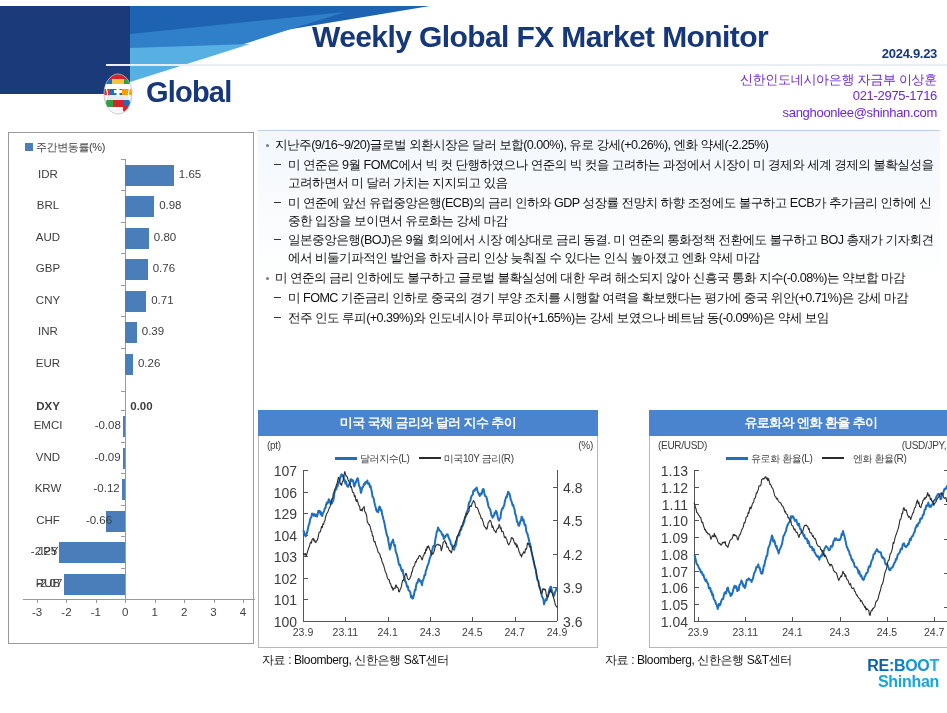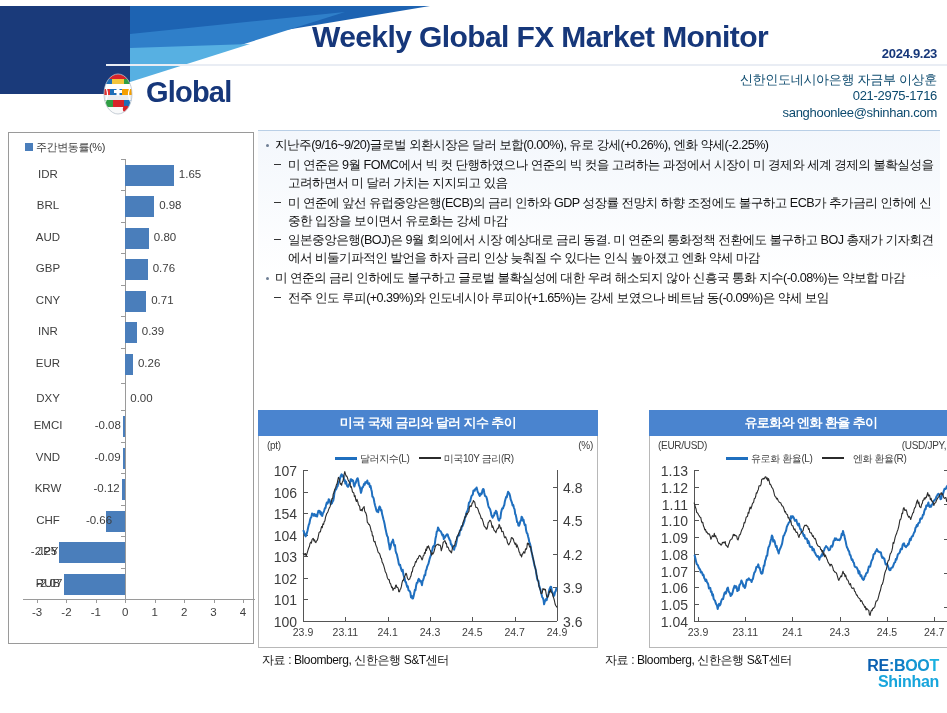--- a/index.html
+++ b/index.html
@@ -27,21 +27,21 @@
     letter-spacing:-0.3px;
   }
   .hdr-rule { position:absolute; left:106px; top:64px; width:841px; height:2px; background:#e9edf4; }
   .hdr-globe { position:absolute; left:96px; top:72px; width:44px; height:44px; }
   .hdr-globe-label {
     position:absolute; left:146px; top:76px;
     font-size:29px; font-weight:bold; color:#16377a; letter-spacing:-0.8px;
   }
   .hdr-contact {
     position:absolute; right:10px; top:72px; text-align:right;
-    font-size:13px; color:#0c4a6e; line-height:1.25; letter-spacing:-0.3px;margin-left:22px;
+    font-size:13px; color:#6d28d9; line-height:1.25; letter-spacing:-0.3px;margin-left:22px;
   }
 
   
   #barpanel {
     position:absolute; left:8px; top:132px; width:246px; height:512px;
     border:1px solid #9a9a9a; background:#fff;
   }
   .bar-legend { position:absolute; left:16px; top:7px; font-size:11px; color:#3d3d3d; letter-spacing:-0.4px; }
   .bar-legend .swatch {
     display:inline-block; width:8px; height:8px; background:#4a7ebb;
@@ -217,21 +217,21 @@
           <div class="bar-rect" style="left: 116.286px; width: 11.4771px; background: rgb(74, 126, 187);"></div>
           <div class="bar-cat" style="left: 16px;">INR</div>
           <div class="bar-val" style="left: 132.763px;">0.39</div>
         </div>
         <div class="bar-row" style="top: 190.571px; height: 31.4286px;">
           <div class="tick-v" style="left: 112.286px; top: 0px;"></div>
           <div class="bar-rect" style="left: 116.286px; width: 7.65143px; background: rgb(74, 126, 187);"></div>
           <div class="bar-cat" style="left: 16px;">EUR</div>
           <div class="bar-val" style="left: 128.937px;">0.26</div>
         </div>
-        <div class="bar-row" style="top: 226px; height: 31.4286px;">
+        <div class="bar-row" style="top: 234px; height: 31.4286px; font-weight: bold;">
           <div class="tick-v" style="left: 112.286px; top: 0px;"></div>
           <div class="bar-cat" style="left: 16px;">DXY</div>
           <div class="bar-val" style="left: 121.286px;">0.00</div>
         </div>
         <div class="bar-row" style="top: 253.429px; height: 31.4286px;">
           <div class="tick-v" style="left: 112.286px; top: 0px;"></div>
           <div class="bar-rect" style="left: 113.931px; width: 2.35429px; background: rgb(74, 126, 187);"></div>
           <div class="bar-cat" style="left: 16px;">EMCI</div>
           <div class="bar-val" style="left: 83.9314px; width: 28px; text-align: right;">-0.08</div>
         </div>
@@ -285,20 +285,21 @@
       </div>
   </div>
 
   <div id="textbody">
     <div class="bullets" id="bullets">
         <div class="b1">지난주(9/16~9/20)글로벌 외환시장은 달러 보합(0.00%), 유로 강세(+0.26%), 엔화 약세(-2.25%)</div>
         <div class="b2">미 연준은 9월 FOMC에서 빅 컷 단행하였으나 연준의 빅 컷을 고려하는 과정에서 시장이 미 경제와 세계 경제의 불확실성을 고려하면서 미 달러 가치는 지지되고 있음</div>
         <div class="b2">미 연준에 앞선 유럽중앙은행(ECB)의 금리 인하와 GDP 성장률 전망치 하향 조정에도 불구하고 ECB가 추가금리 인하에 신중한 입장을 보이면서 유로화는 강세 마감</div>
         <div class="b2">일본중앙은행(BOJ)은 9월 회의에서 시장 예상대로 금리 동결. 미 연준의 통화정책 전환에도 불구하고 BOJ 총재가 기자회견에서 비둘기파적인 발언을 하자 금리 인상 늦춰질 수 있다는 인식 높아졌고 엔화 약세 마감</div>
         <div class="b1">미 연준의 금리 인하에도 불구하고 글로벌 불확실성에 대한 우려 해소되지 않아 신흥국 통화 지수(-0.08%)는 약보합 마감</div>
+        <div class="b2">미 FOMC 기준금리 인하로 중국의 경기 부양 조치를 시행할 여력을 확보했다는 평가에 중국 위안(+0.71%)은 강세 마감</div>
         <div class="b2">전주 인도 루피(+0.39%)와 인도네시아 루피아(+1.65%)는 강세 보였으나 베트남 동(-0.09%)은 약세 보임</div>
       </div>
   </div>
 
   <div class="card" id="card-left">
     <div class="card-title">미국 국채 금리와 달러 지수 추이</div>
     <div class="card-body" id="chart-left-body">
         <div class="axlabel" style="left: 8px; top: 4px;">(pt)</div>
         <div class="axlabel" style="right: 4px; top: 4px; text-align: right; max-width: 70px; white-space: normal; line-height: 1.15;">(%)</div>
         <div class="axis-v" style="background: rgb(85, 85, 85); left: 44px; top: 34px; height: 151px;"></div>
@@ -308,21 +309,21 @@
         <div class="ytick" style="left: 2px; width: 36px; top: 178px;">100</div>
         <div class="tick-v" style="background: rgb(85, 85, 85); left: 45px; top: 163.429px; width: 4px;"></div>
         <div class="ytick" style="left: 2px; width: 36px; top: 156.429px;">101</div>
         <div class="tick-v" style="background: rgb(85, 85, 85); left: 45px; top: 141.857px; width: 4px;"></div>
         <div class="ytick" style="left: 2px; width: 36px; top: 134.857px;">102</div>
         <div class="tick-v" style="background: rgb(85, 85, 85); left: 45px; top: 120.286px; width: 4px;"></div>
         <div class="ytick" style="left: 2px; width: 36px; top: 113.286px;">103</div>
         <div class="tick-v" style="background: rgb(85, 85, 85); left: 45px; top: 98.7143px; width: 4px;"></div>
         <div class="ytick" style="left: 2px; width: 36px; top: 91.7143px;">104</div>
         <div class="tick-v" style="background: rgb(85, 85, 85); left: 45px; top: 77.1429px; width: 4px;"></div>
-        <div class="ytick" style="left: 2px; width: 36px; top: 70.1429px;">154</div>
+        <div class="ytick" style="left: 2px; width: 36px; top: 70.1429px;">129</div>
         <div class="tick-v" style="background: rgb(85, 85, 85); left: 45px; top: 55.5714px; width: 4px;"></div>
         <div class="ytick" style="left: 2px; width: 36px; top: 48.5714px;">106</div>
         <div class="tick-v" style="background: rgb(85, 85, 85); left: 45px; top: 34px; width: 4px;"></div>
         <div class="ytick" style="left: 2px; width: 36px; top: 27px;">107</div>
         <div class="tick-v" style="background: rgb(85, 85, 85); left: 294px; top: 185px; width: 4px;"></div>
         <div class="ytick" style="left: 304px; width: 30px; text-align: left; top: 178px;">3.6</div>
         <div class="tick-v" style="background: rgb(85, 85, 85); left: 294px; top: 151.444px; width: 4px;"></div>
         <div class="ytick" style="left: 304px; width: 30px; text-align: left; top: 144.444px;">3.9</div>
         <div class="tick-v" style="background: rgb(85, 85, 85); left: 294px; top: 117.889px; width: 4px;"></div>
         <div class="ytick" style="left: 304px; width: 30px; text-align: left; top: 110.889px;">4.2</div>

